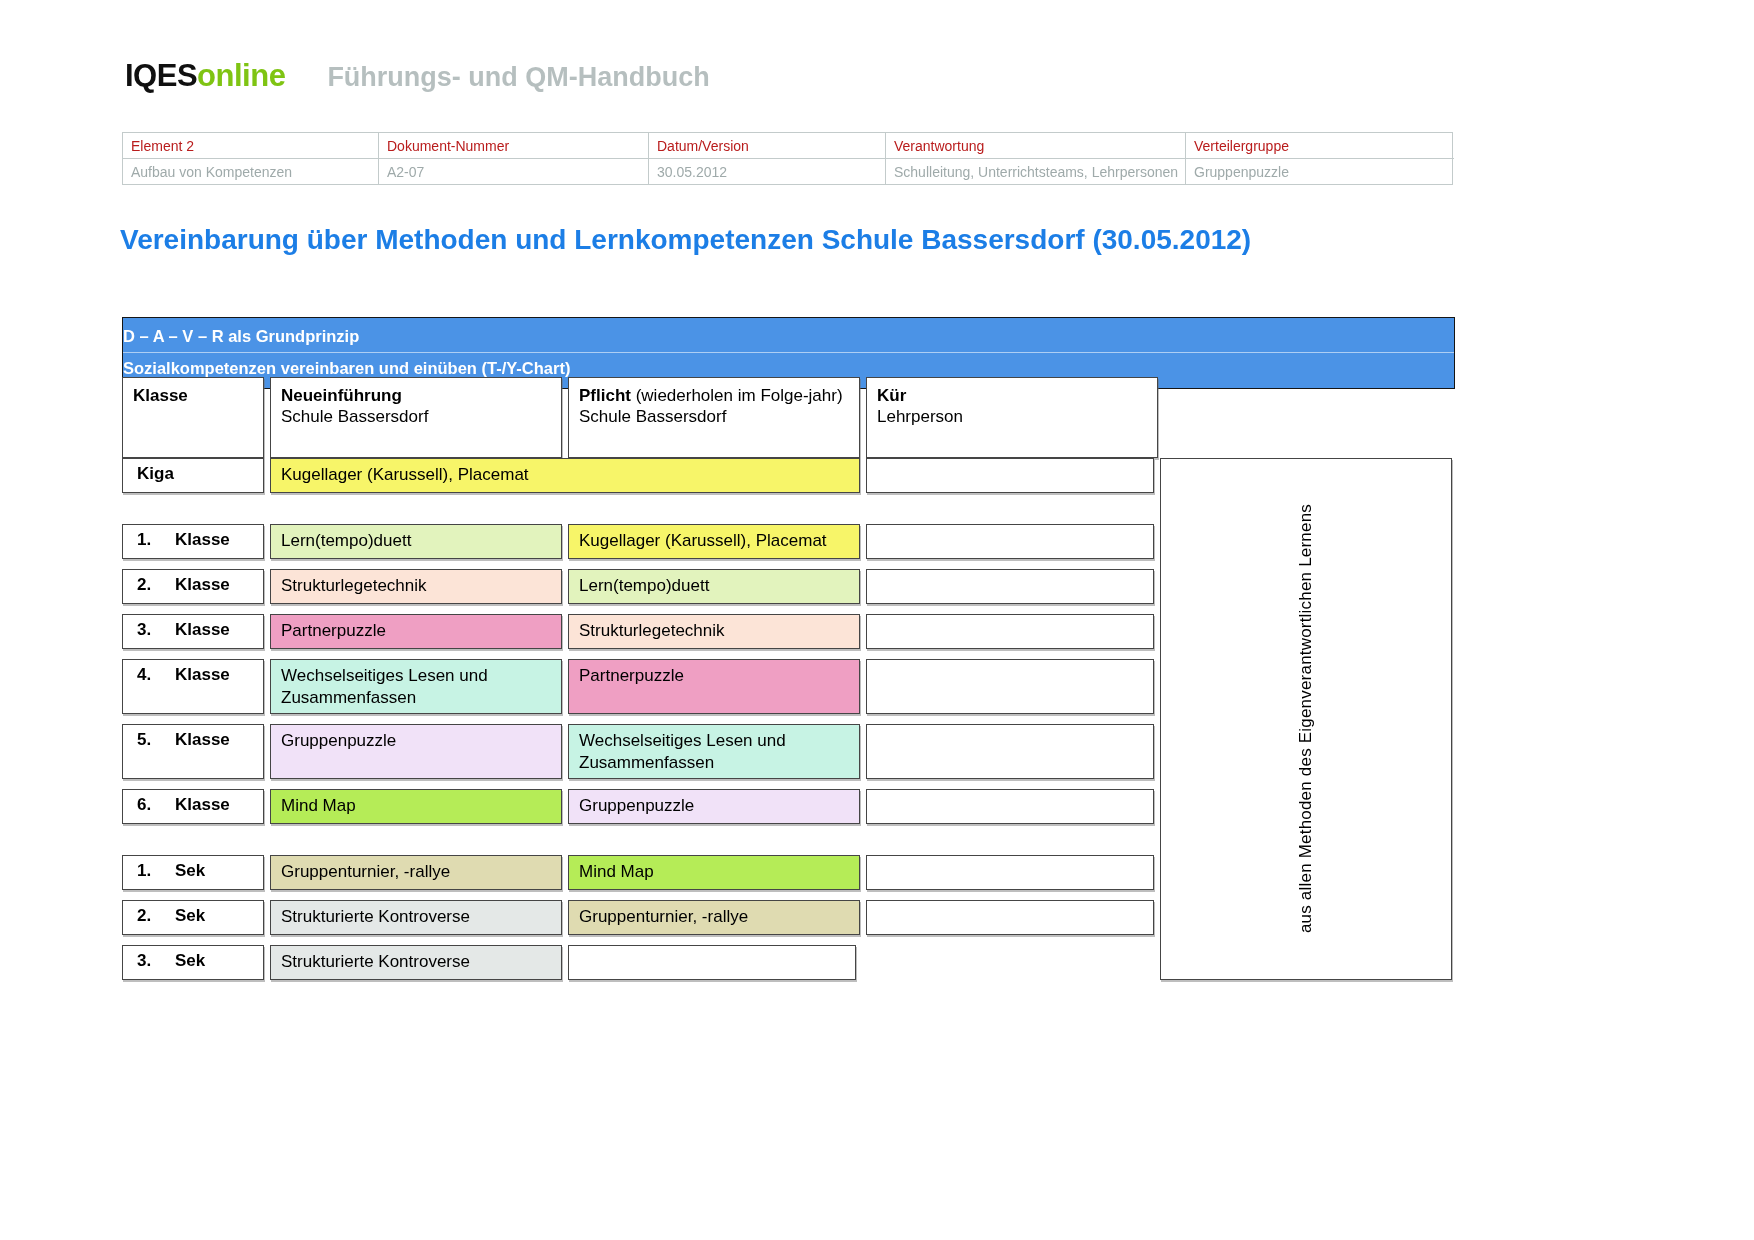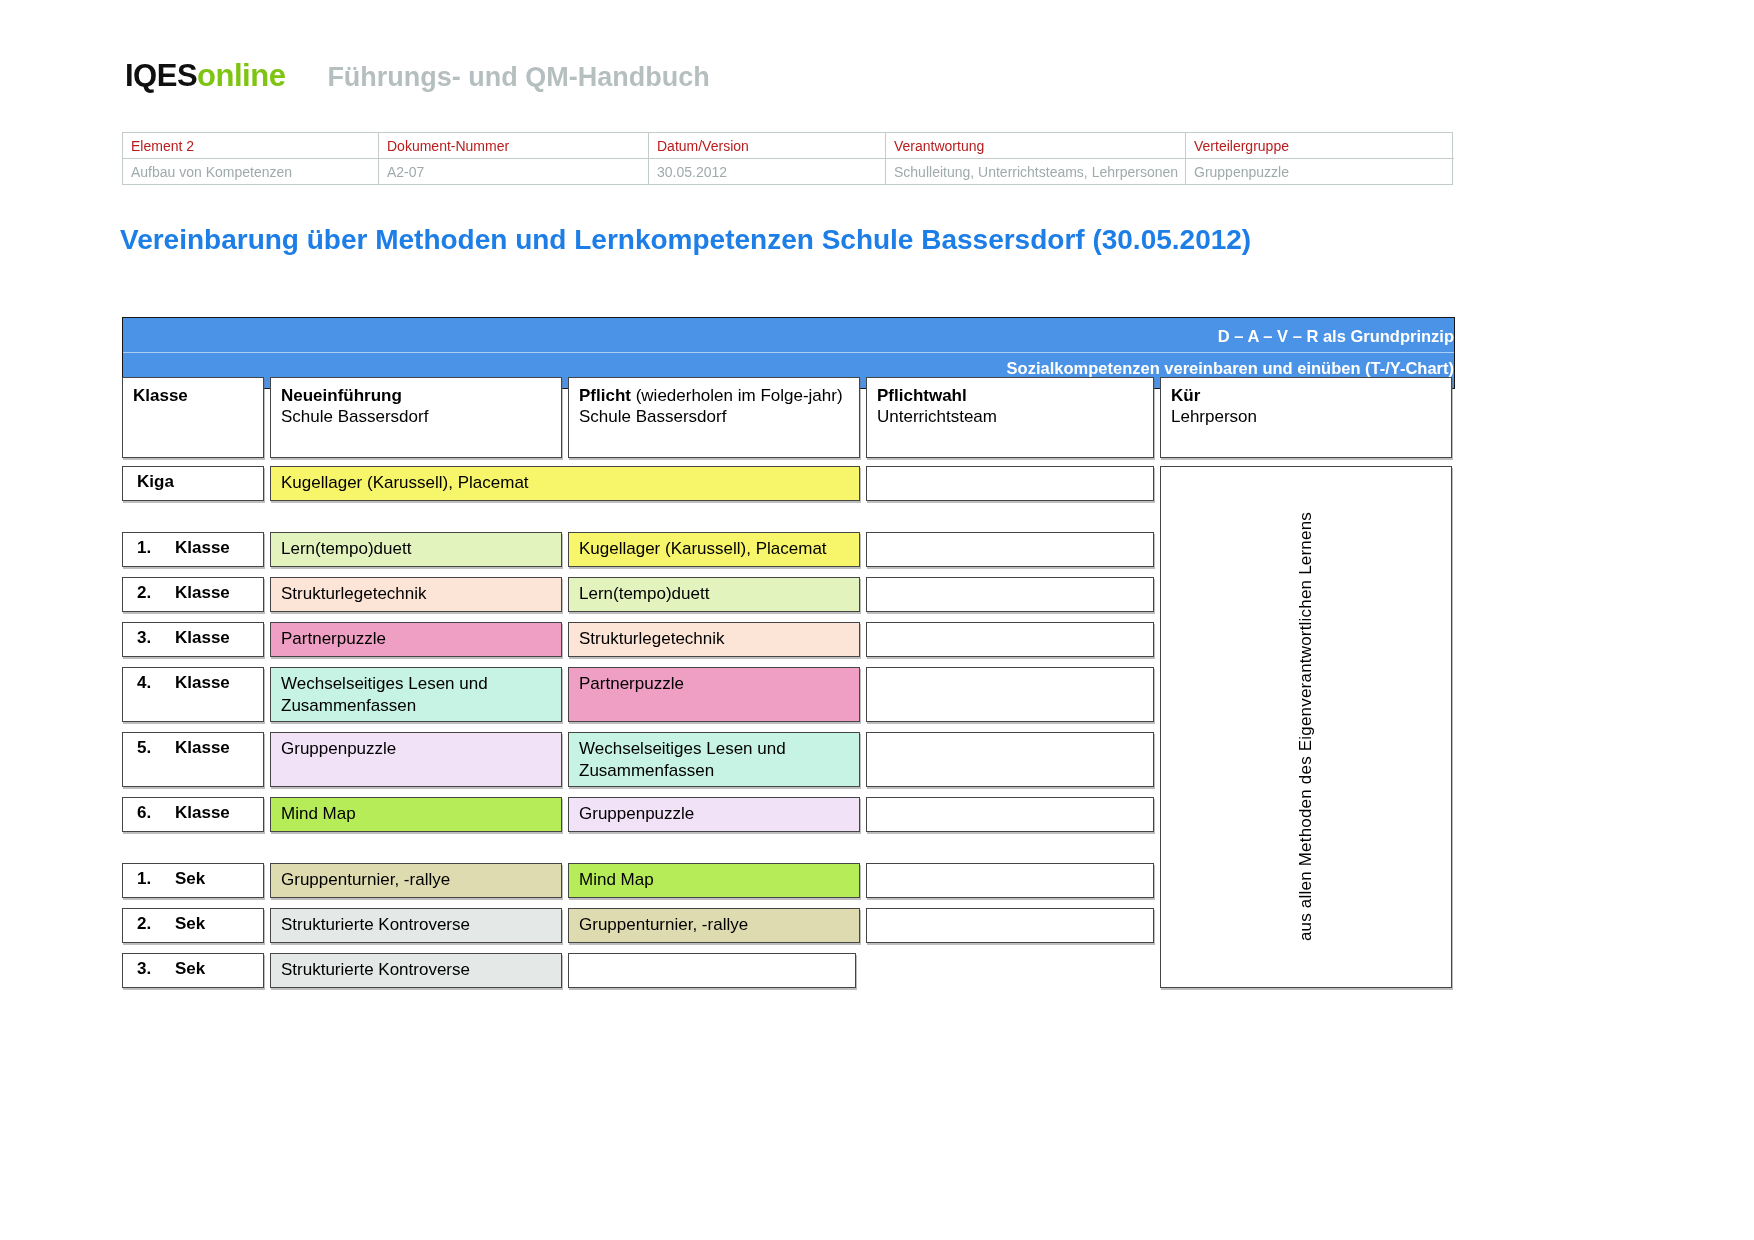--- a/index.html
+++ b/index.html
@@ -22,39 +22,39 @@
   }
   .meta-cell { padding:5px 8px 4px 8px; border-right:1px solid #c3cbcb; white-space:nowrap; overflow:hidden; }
   .meta-cell:nth-child(5n) { border-right:none; }
   .meta-cell.hdr { font-weight:normal; border-bottom:1px solid #c3cbcb; color:#b91c1c; }
   
   .page-title { position:absolute; left:120px; top:224px; font-size:28px; font-weight:bold; color:#1c7ee6; white-space:nowrap; }
   
   .banner {
     position:absolute; left:122px; top:317px; width:1333px;
     background:#4b93e6; border:1px solid #151515;
-    color:#ffffff; text-align:right; font-weight:bold; font-size:16.5px;
+    color:#ffffff; text-align:left; font-weight:bold; font-size:16.5px;
   }
   .banner-line1 { padding:9px 0 6px 0; border-bottom:1px solid rgba(255,255,255,.55); }
   .banner-line2 { padding:6px 0 10px 0; }
   
   .methods { position:absolute; left:122px; top:377px; width:1332px; }
   .cell {
     border:1px solid #454545; background:#fff;
     box-shadow:1px 2px 0 rgba(110,110,110,.45);
   }
   .header-row { display:flex; gap:6px; }
   .header-cell { min-height:81px; padding:7px 10px; font-size:17px; line-height:21px; }
   .header-cell .t { font-weight:bold; }
   .header-cell .sfx { font-weight:normal; }
   .w-klasse { width:142px; }
   .w-method { width:292px; }
   .w-pw     { width:288px; }
   .w-kur    { width:292px; }
-  .body-wrap { display:flex; gap:6px; margin-top:8px; align-items:stretch; }
+  .body-wrap { display:flex; gap:6px; align-items:stretch; }
   .rows-col { display:flex; flex-direction:column; width:1032px; }
   .body-row { display:flex; gap:6px; }
   .body-row + .body-row { margin-top:10px; }
   .body-row.group-gap { margin-top:31px; }
   .klasse-cell { width:142px; min-height:35px; font-weight:bold; font-size:17px; padding:5px 0 4px 14px; display:flex; }
   .klasse-cell .num { width:38px; flex:none; }
   .method-cell { width:292px; min-height:35px; padding:5px 10px 4px 10px; font-size:17px; line-height:22px; }
   .method-cell.merged { width:590px; }
   .empty-cell { width:288px; min-height:35px; }
   .kur-cell { width:292px; display:flex; align-items:center; justify-content:center; }
@@ -99,24 +99,20 @@
         <span class="t">Klasse</span>
       </div>
       <div class="cell header-cell w-method">
         <span class="t">Neueinführung</span>
         <div>Schule Bassersdorf</div>
       </div>
       <div class="cell header-cell w-method">
         <span class="t">Pflicht</span><span class="sfx"> (wiederholen im Folge-jahr)</span>
         <div>Schule Bassersdorf</div>
       </div>
-      <div class="cell header-cell w-pw">
-        <span class="t">Pflichtwahl</span>
-        <div>Unterrichtsteam</div>
-      </div>
       <div class="cell header-cell w-kur">
         <span class="t">Kür</span>
         <div>Lehrperson</div>
       </div>
     </div>
 
     <div class="body-wrap">
       <div class="rows-col">
           <div class="body-row">
             <div class="cell klasse-cell">

